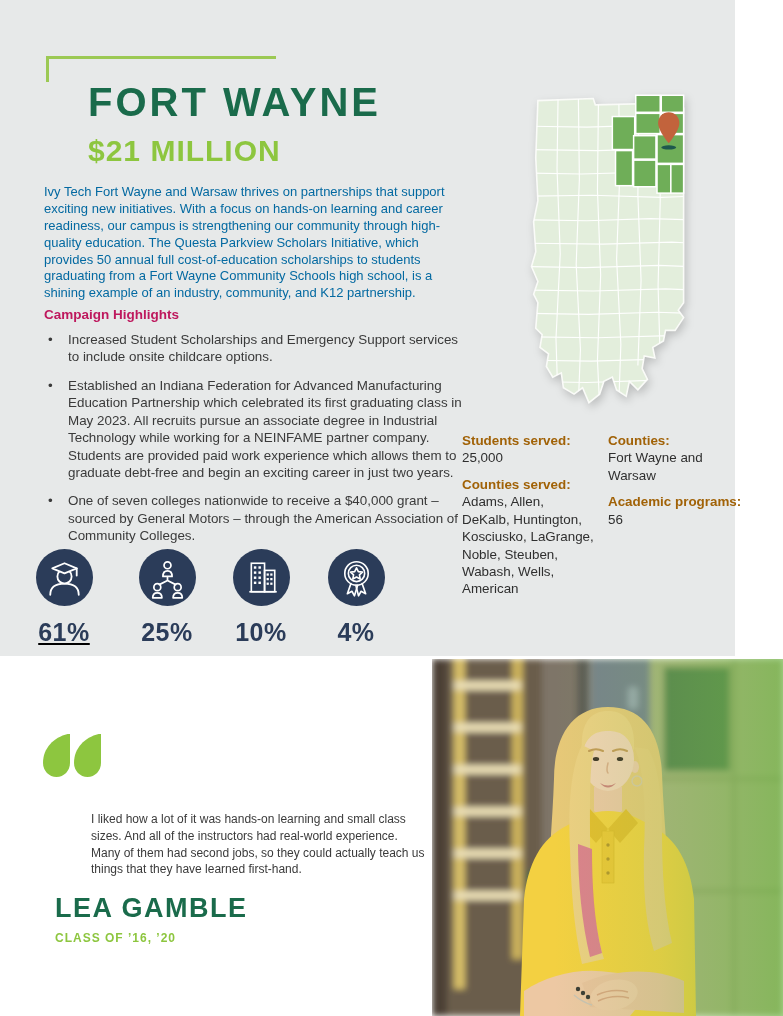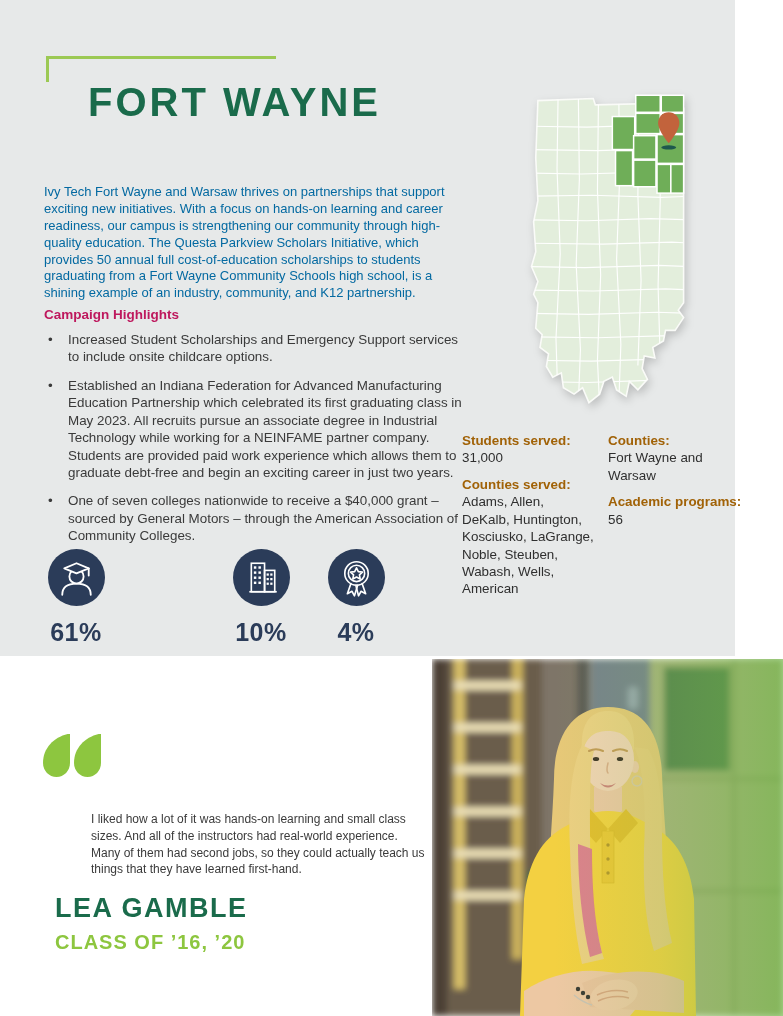--- a/index.html
+++ b/index.html
@@ -25,40 +25,41 @@
     filter:drop-shadow(2px 4px 4px rgba(0,0,0,0.18)); }
   .stats-col { position:absolute; top:432px; }
   .stats-col.c1 { left:462px; width:146px; }
   .stats-col.c2 { left:608px; width:165px; }
   .stat { margin-bottom:9px; font-size:13.4px; line-height:1.3; }
   .stat-label { font-weight:bold; color:#a16207; }
   .stat-value { color:#2f2f2f; white-space:pre-line; }
   .demo-item { position:absolute; top:549px; width:58px; text-align:center; }
   .demo-item .circle { width:57px; height:57px; }
   .demo-pct { margin-top:8px; font-size:25px; font-weight:bold; color:#2b3c59; letter-spacing:0.5px; }
-  .d1{left:47px;} .d2{left:138px;} .d3{left:232px;} .d4{left:327px;}
+  .d1{left:35px;text-decoration:underline;} .d2{left:138px;} .d3{left:232px;} .d4{left:327px;}
   .quote-mark { position:absolute; left:43px; top:734px; }
   .quote-text { position:absolute; left:55px; top:811px; width:334px; font-size:12px;
     line-height:1.4; color:#3a3a3a;margin-left:36px; }
   .person-name { position:absolute; left:55px; top:893px; font-size:27px; font-weight:bold;
     letter-spacing:1.5px; color:#1a6b4b; }
-  .person-class { position:absolute; left:55px; top:931px; font-size:20px; font-weight:bold;
+  .person-class { position:absolute; left:55px; top:931px; font-size:12px; font-weight:bold;
     letter-spacing:1px; color:#8dc63f; }
   .photo { position:absolute; left:432px; top:659px; width:351px; height:357px; overflow:hidden; }
 </style>
 </head>
 <body>
 
 <div class="page">
 
   <div class="top-panel">
 
     <div class="bracket"></div>
 
     <div class="campus-title">FORT WAYNE</div>
+    <div class="campaign-amount">$21 MILLION</div>
     <div class="intro">Ivy Tech Fort Wayne and Warsaw thrives on partnerships that support exciting new initiatives. With a focus on hands-on learning and career readiness, our campus is strengthening our community through high-quality education. The Questa Parkview Scholars Initiative, which provides 50 annual full cost-of-education scholarships to students graduating from a Fort Wayne Community Schools high school, is a shining example of an industry, community, and K12 partnership.</div>
 
     <div class="highlights">
       <div class="highlights-heading">Campaign Highlights</div>
       <div class="hl-item">
         <span class="hl-bullet">•</span>
         <span>Increased Student Scholarships and Emergency Support services to include onsite childcare options.</span>
       </div>
       <div class="hl-item">
         <span class="hl-bullet">•</span>
@@ -116,21 +117,21 @@
         </g>
 
         <ellipse cx="137" cy="50" rx="7" ry="2" fill="#154f4d" opacity="0.9"></ellipse>
         <path d="M137,17 C131.5,17 127,21.5 127,27 C127,34.5 137,46 137,46 C137,46 147,34.5 147,27 C147,21.5 142.5,17 137,17 Z" fill="#c2633c"></path>
       </svg>
     </div>
 
     <div class="stats-col c1">
       <div class="stat">
         <div class="stat-label">Students served:</div>
-        <div class="stat-value">31,000</div>
+        <div class="stat-value">25,000</div>
       </div>
       <div class="stat">
         <div class="stat-label">Counties served:</div>
         <div class="stat-value">Adams, Allen,
 DeKalb, Huntington,
 Kosciusko, LaGrange,
 Noble, Steuben,
 Wabash, Wells,
 American</div>
       </div>
@@ -153,20 +154,35 @@
         <g stroke="#ffffff" stroke-width="1.8" fill="none" stroke-linecap="round" stroke-linejoin="round">
           <circle cx="28" cy="27" r="7"></circle>
           <path d="M16,19 L28,14 L40,19 L28,24 Z" fill="#2b3c59"></path>
           <path d="M40,19 L40,26"></path>
           <path d="M14,45 Q14,34 28,34 Q42,34 42,45"></path>
         </g>
       </svg>
       <div class="demo-pct">61%</div>
     </div>
 
+    <div class="demo-item d2">
+      <svg class="circle" viewBox="0 0 56 56">
+        <circle cx="28" cy="28" r="28" fill="#2b3c59"></circle>
+        <g stroke="#ffffff" stroke-width="1.7" fill="none" stroke-linecap="round" stroke-linejoin="round">
+          <circle cx="28" cy="16" r="3.4"></circle>
+          <path d="M23.5,27 Q23.5,21.5 28,21.5 Q32.5,21.5 32.5,27 Z"></path>
+          <path d="M28,28 L28,31 M28,31 L20,35 M28,31 L36,35"></path>
+          <circle cx="18" cy="37.5" r="3.4"></circle>
+          <path d="M13.5,48 Q13.5,43 18,43 Q22.5,43 22.5,48 Z"></path>
+          <circle cx="38" cy="37.5" r="3.4"></circle>
+          <path d="M33.5,48 Q33.5,43 38,43 Q42.5,43 42.5,48 Z"></path>
+        </g>
+      </svg>
+      <div class="demo-pct">25%</div>
+    </div>
 
     <div class="demo-item d3">
       <svg class="circle" viewBox="0 0 56 56">
         <circle cx="28" cy="28" r="28" fill="#2b3c59"></circle>
         <g stroke="#ffffff" stroke-width="1.6" fill="none">
           <rect x="18" y="14" width="13" height="28"></rect>
           <rect x="31" y="21" width="10" height="21"></rect>
           <path d="M16,42 L43,42"></path>
         </g>
         <g fill="#ffffff">

